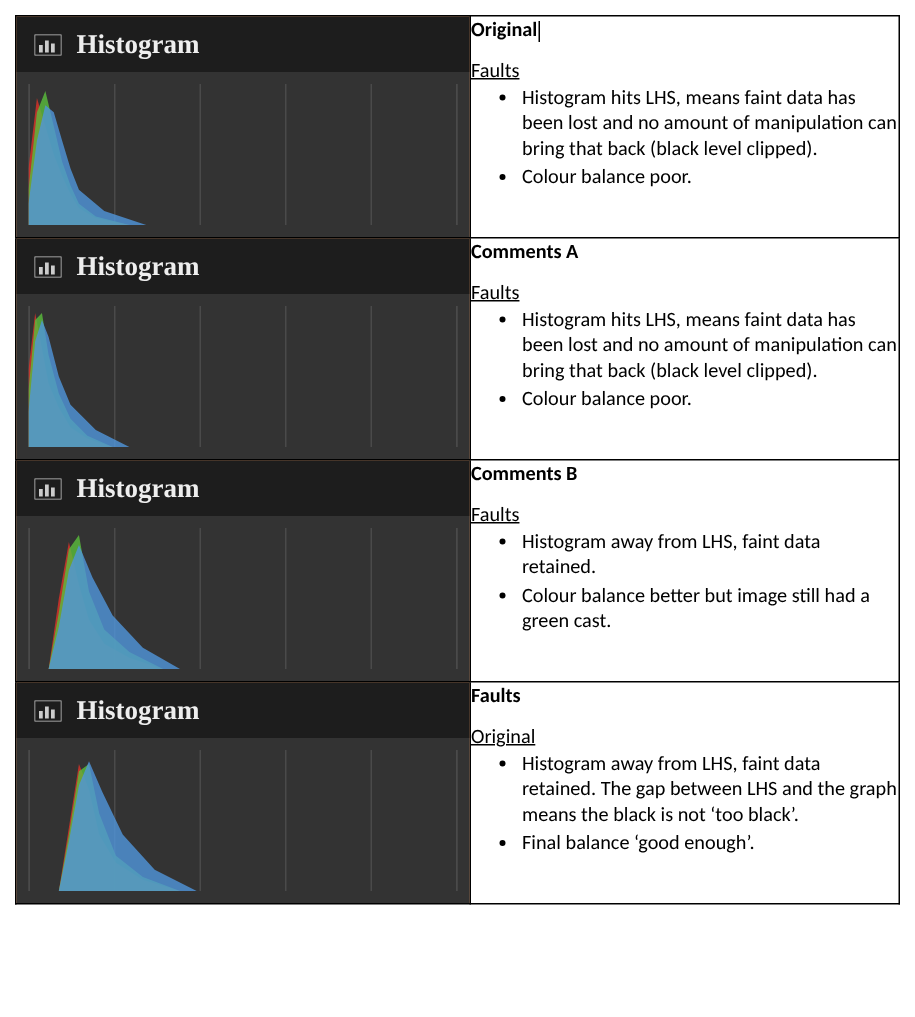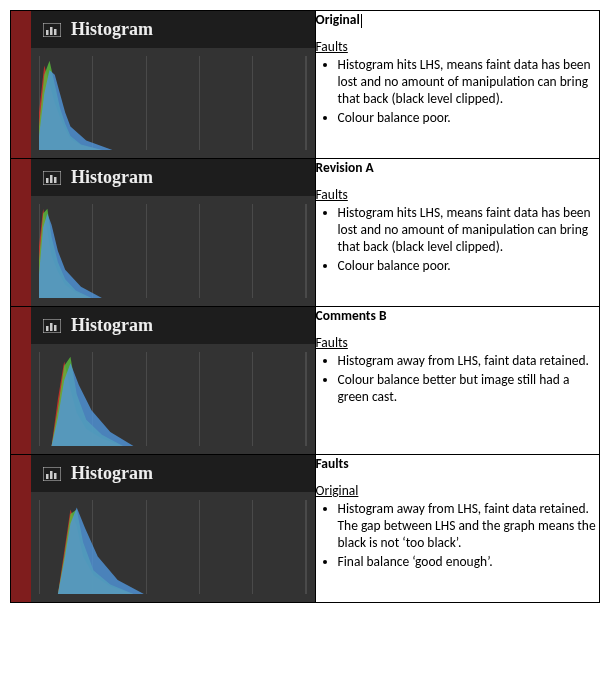--- a/index.html
+++ b/index.html
@@ -1,30 +1,30 @@
 <!DOCTYPE html>
 <html><head>
 <meta charset="utf-8">
 <style>
   * { box-sizing: border-box; margin: 0; padding: 0; }
   body { background: #fff; font-family: Calibri, Arial, sans-serif; font-size: 13.5px; color: #000; padding: 10px; width: 610px; }
   table.main { border-collapse: collapse; width: 590px; }
   table.main td { border: 1px solid #000; vertical-align: top; padding: 0; }
   td.hist-cell { width: 320px; background: #333; }
   td.text-cell { width: 304px; background: #fff; padding: 4px 8px 10px 8px; }
-  .panel { width: 100%; background: #7f1d1d; padding-left: 20px; }
+  .panel { width: 100%; background: #f97316; }
   .panel-header { background: #1d1d1d; color: #eee; font-family: 'Georgia', serif; font-weight: bold; font-size: 18px; padding: 8px 12px; display: flex; align-items: center; gap: 10px; }
   .hist-body { position: relative; width: 100%; height: 110px; background: #333; }
   .hist-body::before { content: ""; position: absolute; inset: 8px; border: 1px solid #4a4a4a; border-width: 0 1px; }
   .grid-lines { position: absolute; inset: 8px; display: flex; justify-content: space-between; }
   .grid-lines span { width: 1px; background: #4a4a4a; height: 100%; }
   .hist-svg { position: absolute; bottom: 8px; left: 8px; right: 8px; top: 8px; width: calc(100% - 16px); height: calc(100% - 16px); }
   .title { font-weight: bold; margin-bottom: 10px; }
   .sub { margin: 8px 0 2px 0; text-decoration: underline; }
-  ul.bullets { list-style: disc; padding-left: 22px; }
+  ul.bullets { list-style: disc; padding-left: 34px; }
   ul.bullets li { margin: 2px 0; line-height: 1.25; }
   .cursor { display: inline-block; width: 1px; background: #000; height: 14px; vertical-align: text-bottom; margin-left: 1px; }
 </style>
 </head>
 <body>
 
 <table class="main">
   <tbody id="tbody">
       <tr>
         <td class="hist-cell">
@@ -87,21 +87,21 @@
               </div>
               <svg class="hist-svg" viewBox="0 0 290 94" preserveAspectRatio="none">
                 <path d="M0.0 42.3 L4.5 4.7 L9.1 28.2 L13.6 51.7 L20.5 67.7 L28.4 80.8 L39.8 88.4 L56.9 94.0 L56.9 94 L0.0 94 Z" fill="rgba(220,50,40,0.8)" stroke="none"></path>
                 <path d="M0.0 56.4 L4.5 9.4 L9.1 4.7 L13.6 32.9 L20.5 58.3 L28.4 75.2 L39.8 86.5 L56.9 94.0 L56.9 94 L0.0 94 Z" fill="rgba(90,190,60,0.8)" stroke="none"></path>
                 <path d="M0.0 70.5 L4.5 23.5 L9.1 9.4 L13.6 20.7 L20.5 47.0 L28.4 65.8 L45.5 82.7 L68.2 94.0 L68.2 94 L0.0 94 Z" fill="rgba(80,150,220,0.8)" stroke="none"></path>
               </svg>
             </div>
           </div>
         </td>
         <td class="text-cell">
-          <div class="title"><span>Revision A</span></div>
+          <div class="title"><span>Comments A</span></div>
           <div class="sub">Faults</div>
           <ul class="bullets">
             <li>Histogram hits LHS, means faint data has been lost and no amount of manipulation can bring that back (black level clipped).</li>
             <li>Colour balance poor.</li>
           </ul>
         </td>
       </tr>
       <tr>
         <td class="hist-cell">
           <div class="panel">

